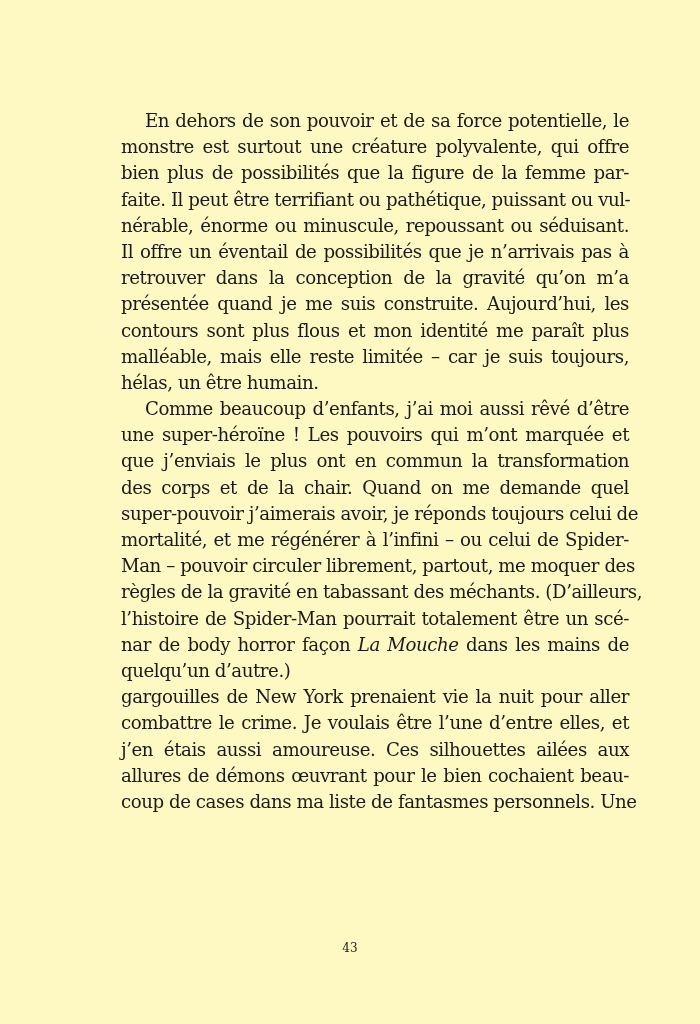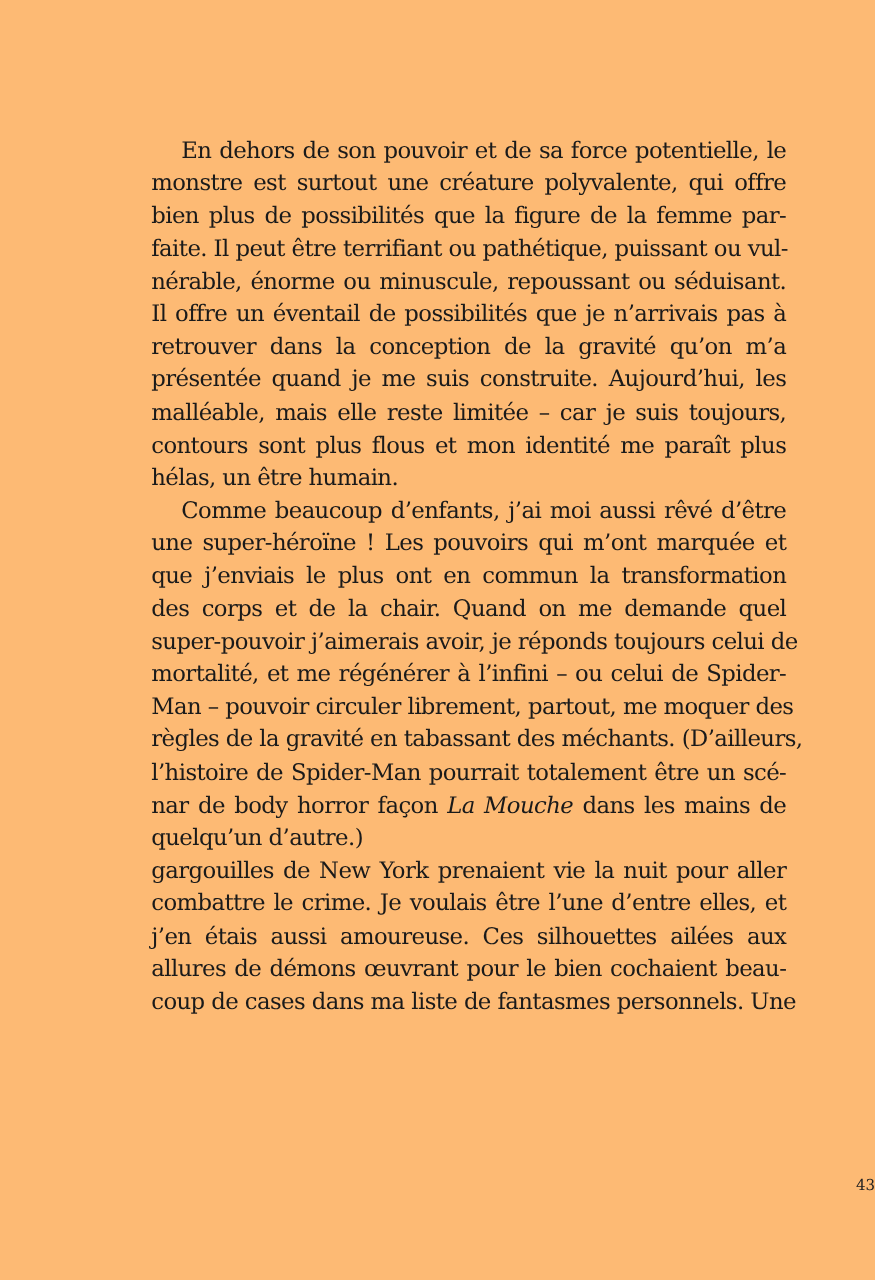--- a/index.html
+++ b/index.html
@@ -12,21 +12,21 @@
       height: 1024px;
       position: relative;
       overflow: hidden;
     }
     .page {
       position: absolute;
       left: 0;
       top: 0;
       width: 700px;
       height: 1024px;
-      background: #fdba74;
+      background: #fef9c3;
     }
     .text-block {
       position: absolute;
       left: 121px;
       top: 108px;
       width: 508px;
       font-family: "DejaVu Serif", "Liberation Serif", serif;
       font-size: 18.2px;
       line-height: 26.2px;
       color: #1a1a1a;
@@ -46,43 +46,43 @@
       text-align-last: left;
     }
     .line em {
       font-style: italic;
     }
     .page-number {
       position: absolute;
       left: 0;
       width: 700px;
       top: 941px;
-      text-align: right;
+      text-align: center;
       font-family: "DejaVu Serif", "Liberation Serif", serif;
       font-size: 12px;
       color: #222222;
     }
   </style>
 </head>
 <body>
 
 <div class="page">
   <div class="text-block">
 
     <div>
       <span class="line indent">En dehors de son pouvoir et de sa force potentielle, le</span>
       <span class="line">monstre est surtout une créature polyvalente, qui offre</span>
       <span class="line">bien plus de possibilités que la figure de la femme par-</span>
       <span class="line">faite. Il peut être terrifiant ou pathétique, puissant ou vul-</span>
       <span class="line">nérable, énorme ou minuscule, repoussant ou séduisant.</span>
       <span class="line">Il offre un éventail de possibilités que je n’arrivais pas à</span>
       <span class="line">retrouver dans la conception de la gravité qu’on m’a</span>
       <span class="line">présentée quand je me suis construite. Aujourd’hui, les</span>
+      <span class="line">contours sont plus flous et mon identité me paraît plus</span>
       <span class="line">malléable, mais elle reste limitée – car je suis toujours,</span>
-      <span class="line">contours sont plus flous et mon identité me paraît plus</span>
       <span class="line last">hélas, un être humain.</span>
     </div>
 
     <div>
       <span class="line indent">Comme beaucoup d’enfants, j’ai moi aussi rêvé d’être</span>
       <span class="line">une super-héroïne ! Les pouvoirs qui m’ont marquée et</span>
       <span class="line">que j’enviais le plus ont en commun la transformation</span>
       <span class="line">des corps et de la chair. Quand on me demande quel</span>
       <span class="line">super-pouvoir j’aimerais avoir, je réponds toujours celui de</span>
       <span class="line">mortalité, et me régénérer à l’infini –  ou celui de Spider-</span>

